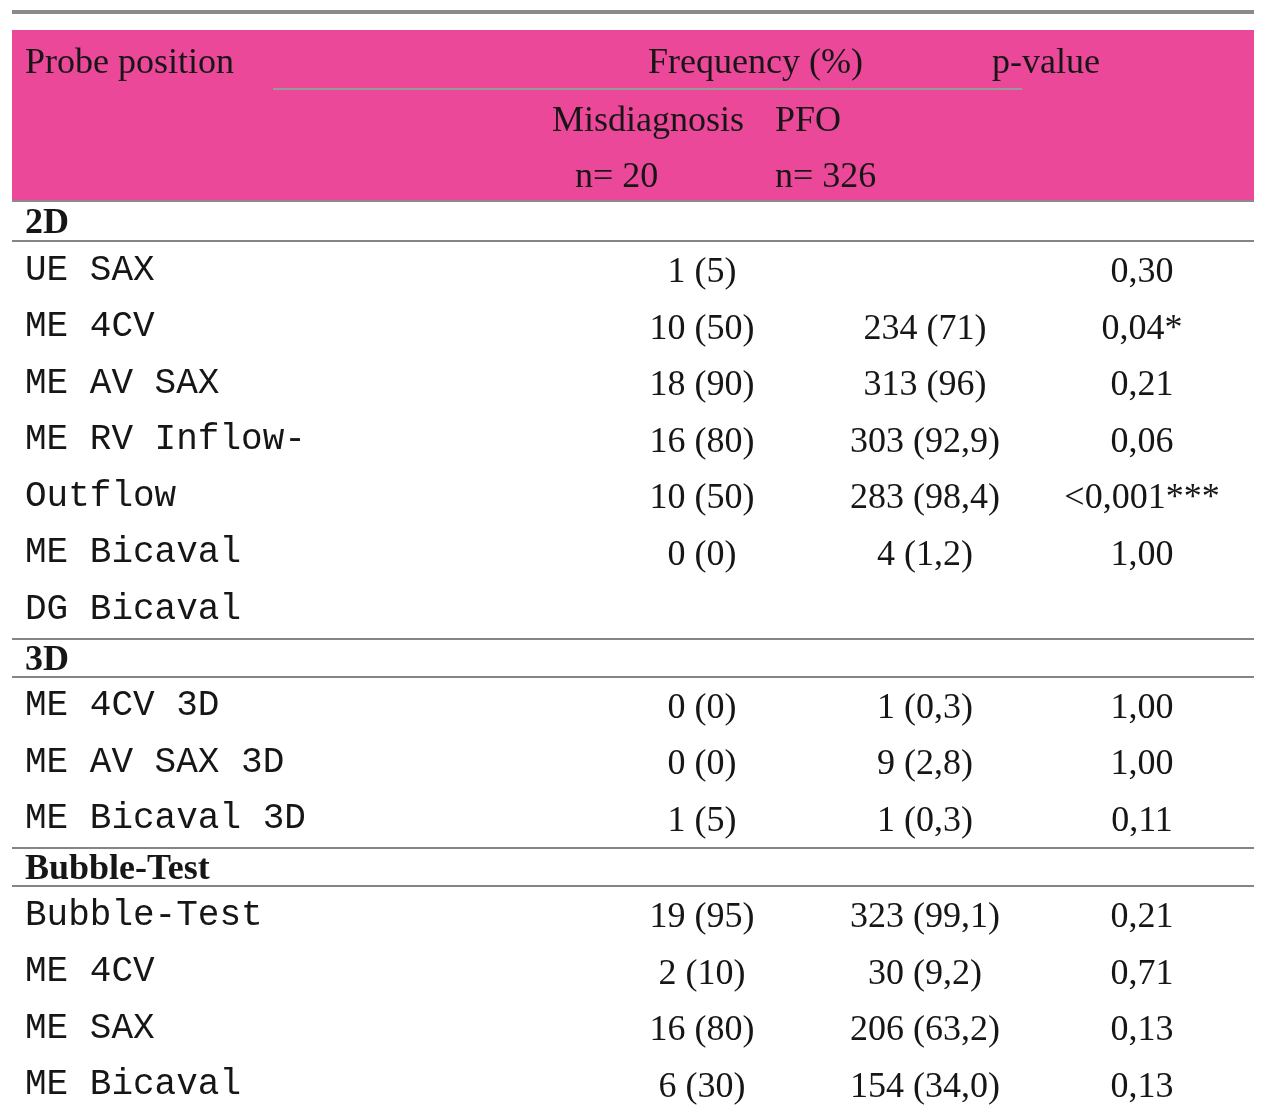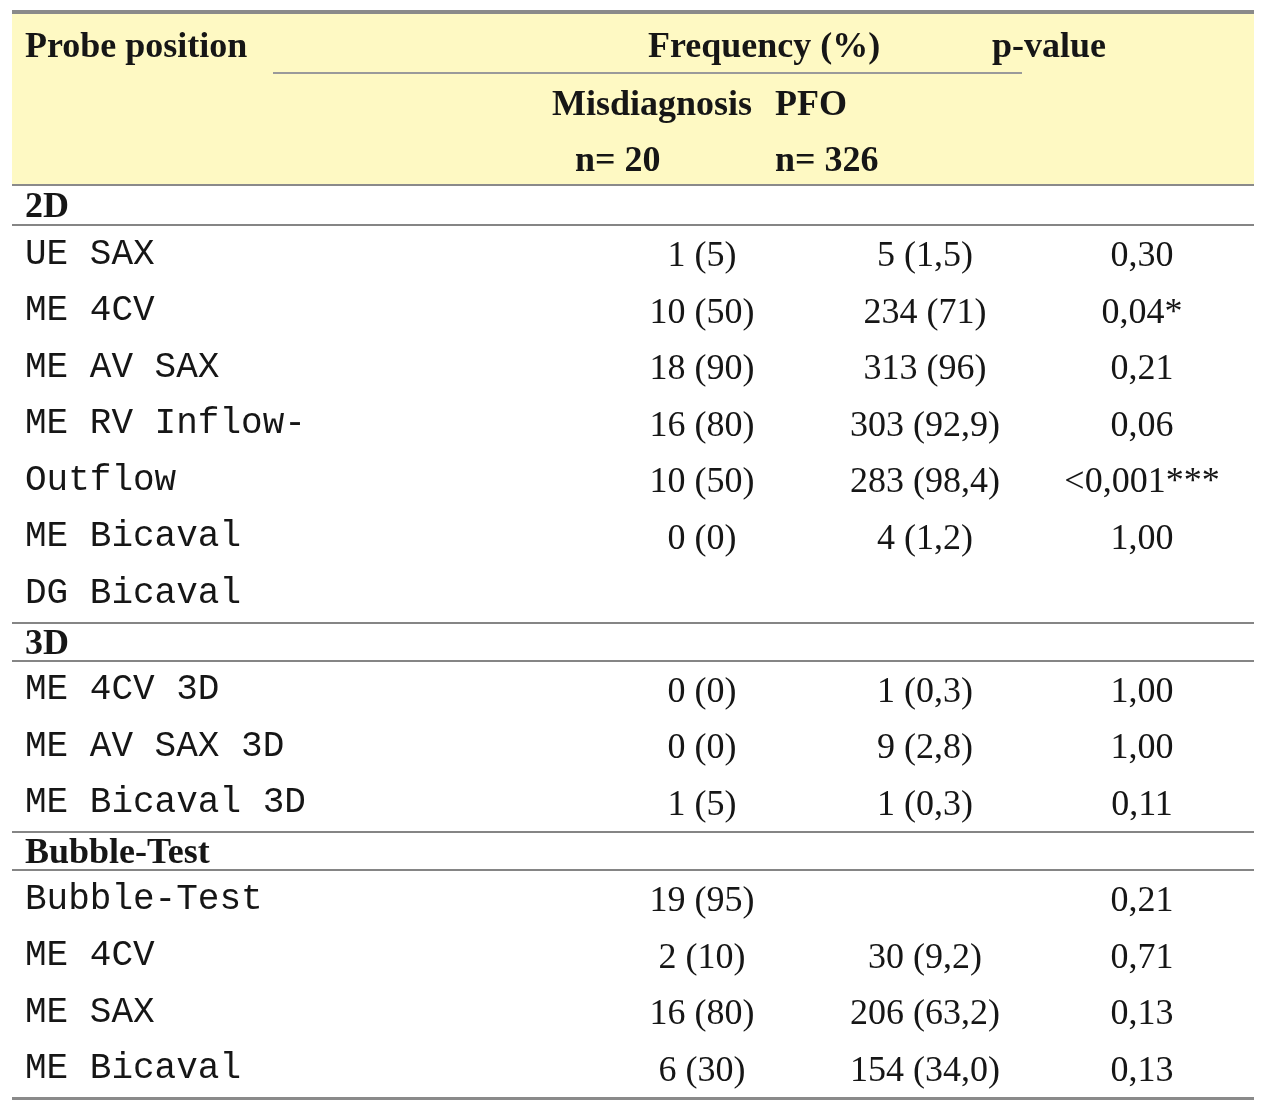--- a/index.html
+++ b/index.html
@@ -19,23 +19,24 @@
     top: 10px;
     width: 1242px;
   }
   .rule-top    { height: 4px; background: #8a8a8a; }
   .rule-bottom { height: 3px; background: #8a8a8a; }
 
   
   .thead {
     position: relative;
     height: 170px;
-    background: #fef9c3;
+    background: #ec4899;
     border-bottom: 2px solid #8a8a8a;
-    font-weight: bold;
+    font-weight: normal;
+    margin-top: 16px;
   }
   .h-cell {
     position: absolute;
     line-height: 46px;
     white-space: nowrap;
   }
   .h-center { text-align: left; width: 300px; }
   .h-probe   { left: 13px;  top: 8px; }
   .h-freq    { left: 636px; top: 8px; }
   .h-pvalue  { left: 980px; top: 8px; }
@@ -102,21 +103,20 @@
       <div class="h-cell h-center h-n2">n= 326</div>
     </div>
 
     <div class="section-title">
       <span>2D</span>
     </div>
 
     <div class="row">
       <div class="cell c-label">UE SAX</div>
       <div class="cell c-mis">1 (5)</div>
-      <div class="cell c-pfo">5 (1,5)</div>
       <div class="cell c-p">0,30</div>
     </div>
     <div class="row">
       <div class="cell c-label">ME 4CV</div>
       <div class="cell c-mis">10 (50)</div>
       <div class="cell c-pfo">234 (71)</div>
       <div class="cell c-p">0,04*</div>
     </div>
     <div class="row">
       <div class="cell c-label">ME AV SAX</div>
@@ -172,20 +172,21 @@
       <div class="cell c-p">0,11</div>
     </div>
 
     <div class="section-title sep-top">
       <span>Bubble-Test</span>
     </div>
 
     <div class="row">
       <div class="cell c-label">Bubble-Test</div>
       <div class="cell c-mis">19 (95)</div>
+      <div class="cell c-pfo">323 (99,1)</div>
       <div class="cell c-p">0,21</div>
     </div>
     <div class="row">
       <div class="cell c-label">ME 4CV</div>
       <div class="cell c-mis">2 (10)</div>
       <div class="cell c-pfo">30 (9,2)</div>
       <div class="cell c-p">0,71</div>
     </div>
     <div class="row">
       <div class="cell c-label">ME SAX</div>

